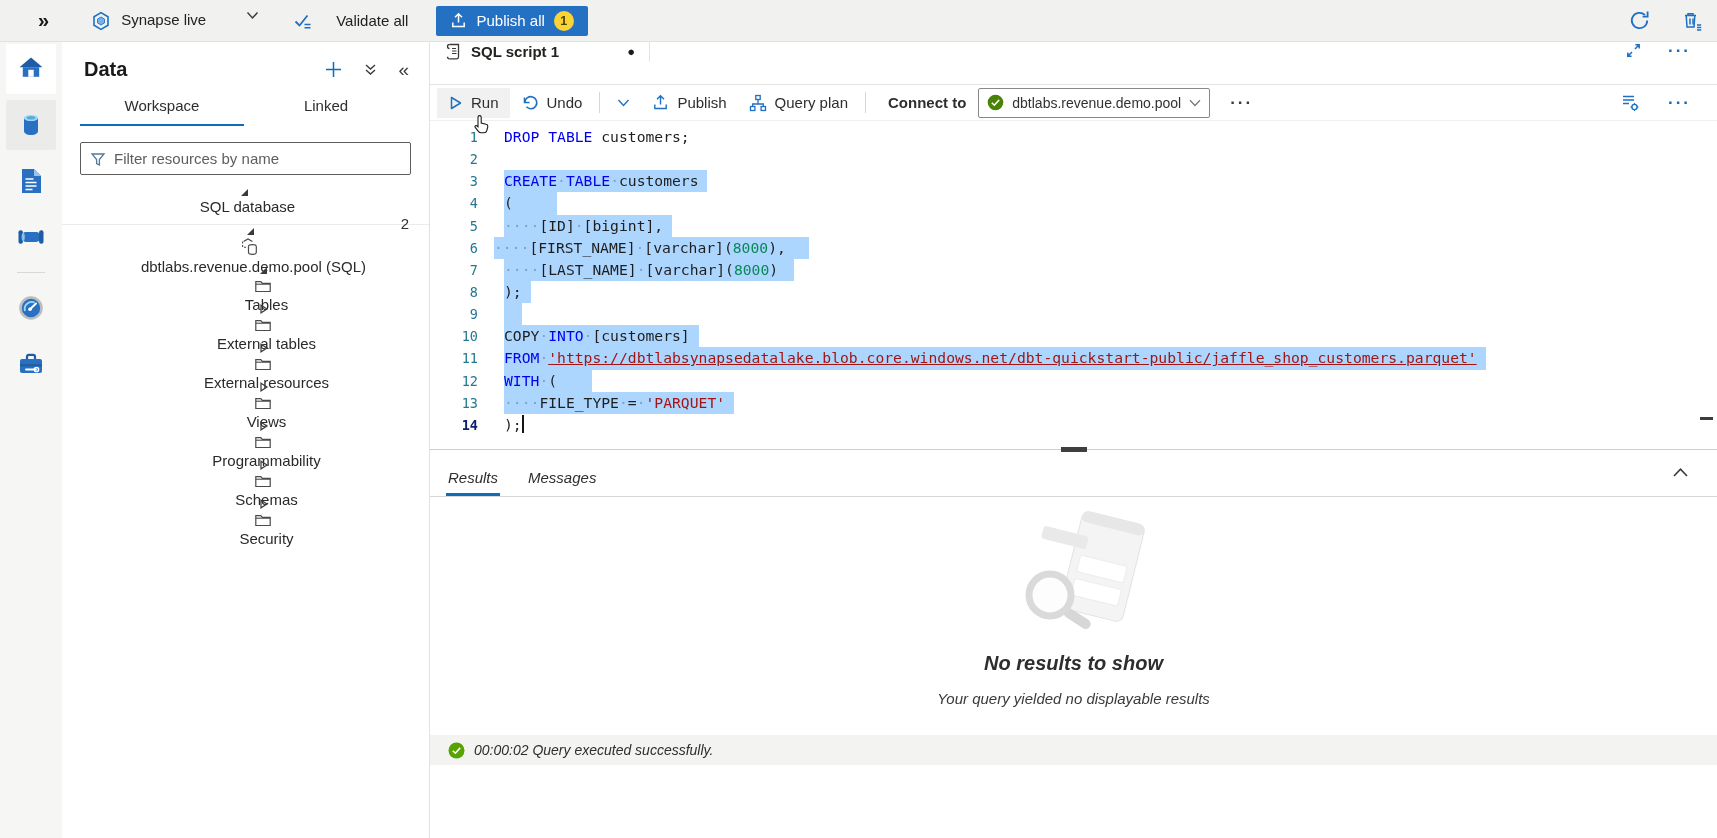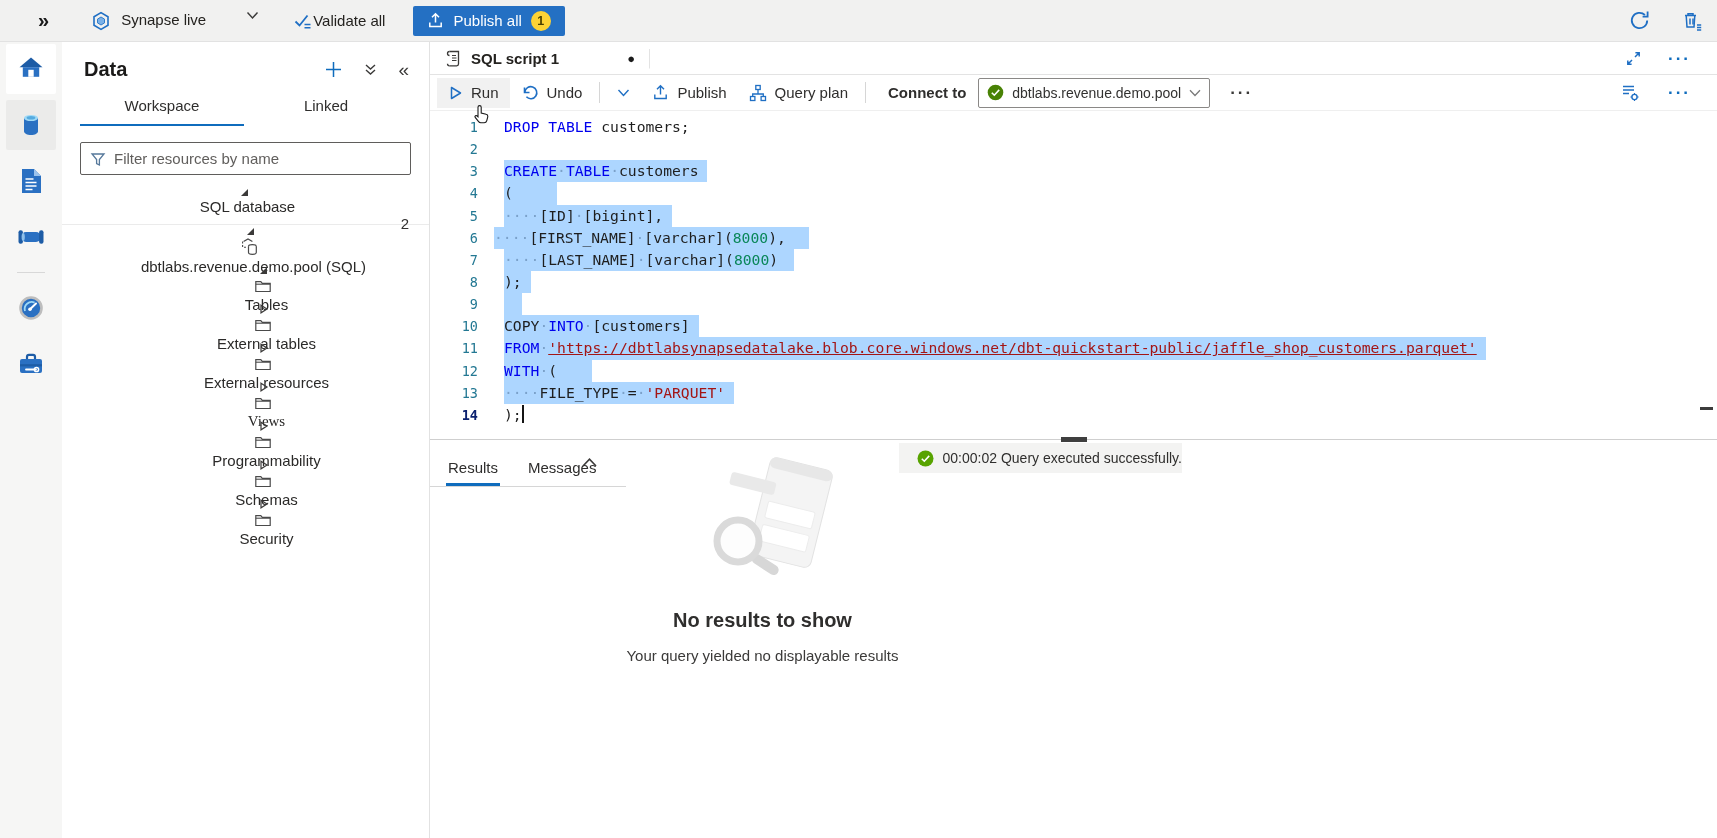--- a/index.html
+++ b/index.html
@@ -6,21 +6,21 @@
   html,body { width:1717px; height:838px; overflow:hidden; background:#fff;
     font-family:"Liberation Sans", sans-serif; color:#2f2e2d; }
 
   
   .topbar { height:42px; background:#f1f1f0; border-bottom:1px solid #e2e2e2;
     display:flex; align-items:center; }
   .tb-collapse { margin-left:38px; font-size:20px; font-weight:bold; color:#1a1a1a; }
   .mode-group { display:flex; align-items:flex-start; gap:10px; margin-left:42px; }
   .mode-label { font-size:15px; color:#24221f; }
   .mode-chevron { margin-left:30px; }
-  .validate-group { display:flex; align-items:center; gap:0; margin-left:34px; font-size:15px; color:#24221f; }
+  .validate-group { display:flex; align-items:center; gap:23px; margin-left:34px; font-size:15px; color:#24221f; }
   .publish-btn { margin-left:28px; height:30px; padding:0 14px; border-radius:2px;
     background:#2470c3; color:#fff; display:flex; align-items:center; gap:9px; font-size:15px; border:none; }
   .publish-badge { width:20px; height:20px; border-radius:50%; background:#fcd335; color:#4a4001;
     font-size:12.5px; font-weight:bold; display:flex; align-items:center; justify-content:center; }
   .tb-right { margin-left:auto; display:flex; align-items:center; gap:30px; padding-right:14px; }
 
   
   .app { display:flex; height:796px; }
   .rail { width:62px; background:#f6f6f5; display:flex; flex-direction:column; align-items:center; flex:none; }
   .rail-tile { width:50px; height:50px; border-radius:2px; display:flex; align-items:center; justify-content:center; margin-top:6px; }
@@ -42,21 +42,21 @@
   .filterbox input::placeholder { color:#605e5c; }
   .tree { margin-top:11px; }
   .tree-row { height:39px; display:flex; align-items:center; font-size:15px; color:#2b2a29; padding-right:20px;flex-direction:column; }
   .tree-row.hasline { border-bottom:1px solid #ebebeb; }
   .tree-row .twisty { flex:none; margin-right:8px; display:flex; }
   .tree-row .ticon { flex:none; margin-right:8px; display:flex; }
   .tree-count { margin-left:auto; font-size:15px; color:#323130; }
 
   
   .main { flex:1; display:flex; flex-direction:column; background:#fff; min-width:0; }
-  .tabstrip { height:33px; border-bottom:1px solid #e3e3e3; display:flex; align-items:center; background:#fff; }
+  .tabstrip { height:43px; border-bottom:1px solid #e3e3e3; display:flex; align-items:flex-start; background:#fff; }
   .doc-tab { width:220px; display:flex; align-items:center; padding:0 14px; border-right:1px solid #e3e3e3;
     background:#fff; margin-bottom:-1px; border-bottom:1px solid #fff; }
   .doc-tab .title { margin-left:9px; font-size:15px; font-weight:bold; color:#24221f; }
   .doc-tab .dirty { margin-left:auto; font-size:13px; color:#1a1a1a; }
   .strip-right { margin-left:auto; display:flex; align-items:center; gap:26px; padding-right:26px; }
   .ellipsis { color:#0f6cbd; font-size:17px; letter-spacing:2px; font-weight:bold; line-height:1; }
   .ellipsis.dark { color:#3b3a39; }
 
   .toolbar { height:36px; display:flex; align-items:center; padding-left:7px; font-size:15px; color:#2f2e2d;
     border-bottom:1px solid #efefef; }
@@ -84,27 +84,27 @@
   .tok-su { color:#a31515; text-decoration:underline; }
   .dot { color:#4a6d94; opacity:.5; }
   .caret { display:inline-block; width:2px; height:18px; background:#151515; vertical-align:-3.5px; }
   .ruler-cursor { position:absolute; right:4px; top:296px; width:13px; height:3px; background:#3c3c3c; }
 
   .splitter { height:8px; position:relative; display:flex; align-items:center; justify-content:center; }
   .splitter:before { content:""; position:absolute; left:0; right:0; top:4px; height:1px; background:#cfcfcf; }
   .split-handle { width:26px; height:5px; background:#3f3f3f; position:relative; z-index:1; }
 
   
-  .results { flex:1; display:flex; flex-direction:row; }
+  .results { flex:1; display:flex; flex-direction:column;font-style:italic; }
   .rtabs { height:44px; display:flex; align-items:flex-end; padding-left:18px; border-bottom:1px solid #d6d6d6; position:relative; }
   .rtab { margin-right:30px; padding-bottom:10px; font-size:15px; color:#2f2e2d; position:relative; }
   .rtab.active:after { content:""; position:absolute; left:-2px; right:-2px; bottom:0; height:3px; background:#0f6cbd; }
   .rtabs .collapse-up { position:absolute; right:28px; top:13px; }
   .rbody { height:238px; display:flex; flex-direction:column; align-items:center; padding-top:12px; }
-  .empty-title { font-size:20px; font-weight:bold; color:#2f2e2d; margin-top:20px; }
+  .empty-title { font-size:20px; font-weight:bold; color:#2f2e2d; margin-top:9px; }
   .empty-sub { font-size:15px; color:#3b3a39; margin-top:15px; }
   .statusbar { height:30px; background:#f3f3f2; display:flex; align-items:center; gap:9px; padding-left:18px; font-size:14px; color:#2f2e2d; }
   .filler { flex:1; background:#fff; }
 
   svg { display:block; }
 </style>
 </head>
 <body>
 
 <div class="topbar">
@@ -318,21 +318,21 @@
             </svg>
           </span>
           <span class="ticon">
             <svg width="20" height="20" viewBox="0 0 20 20">
               <path d="M2.8 15.5V5.6h5l1.5 1.8h7.9v8.1z" fill="none" stroke="#4a4a4a" stroke-width="1.2"></path>
               <path d="M2.8 8.2h14.4" stroke="#4a4a4a" stroke-width="1.1"></path>
             </svg>
           </span>
           <span>External resources</span>
         </div>
-        <div class="tree-row" style="padding-left: 62px; font-family: Liberation Serif, serif;">
+        <div class="tree-row" style="padding-left: 62px;">
           <span class="twisty">
             <svg width="12" height="12" viewBox="0 0 12 12">
               <path d="M4 2.2 10 6 4 9.8z" fill="none" stroke="#3b3a39" stroke-width="1.2"></path>
             </svg>
           </span>
           <span class="ticon">
             <svg width="20" height="20" viewBox="0 0 20 20">
               <path d="M2.8 15.5V5.6h5l1.5 1.8h7.9v8.1z" fill="none" stroke="#4a4a4a" stroke-width="1.2"></path>
               <path d="M2.8 8.2h14.4" stroke="#4a4a4a" stroke-width="1.1"></path>
             </svg>

